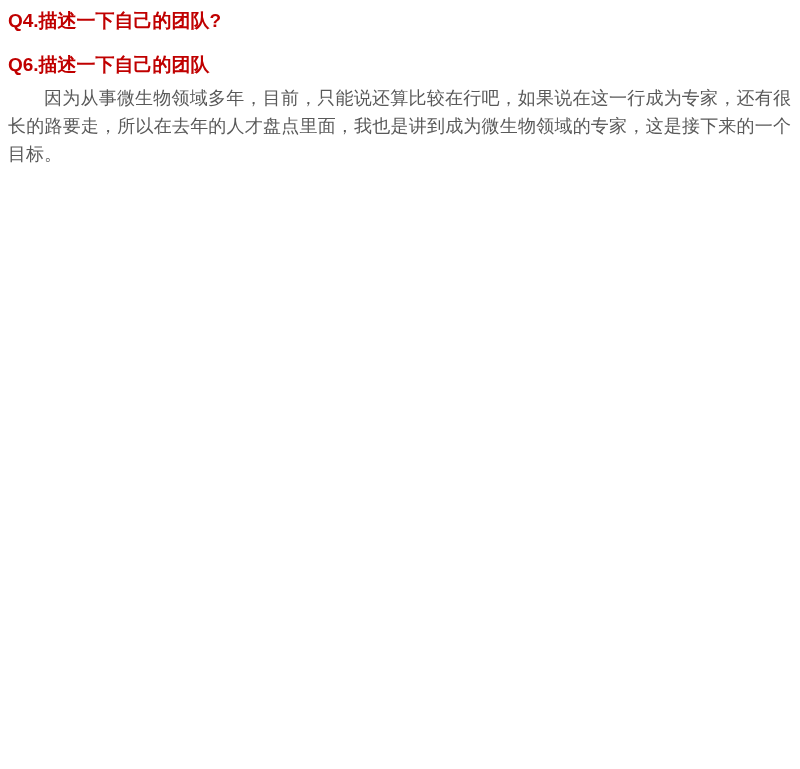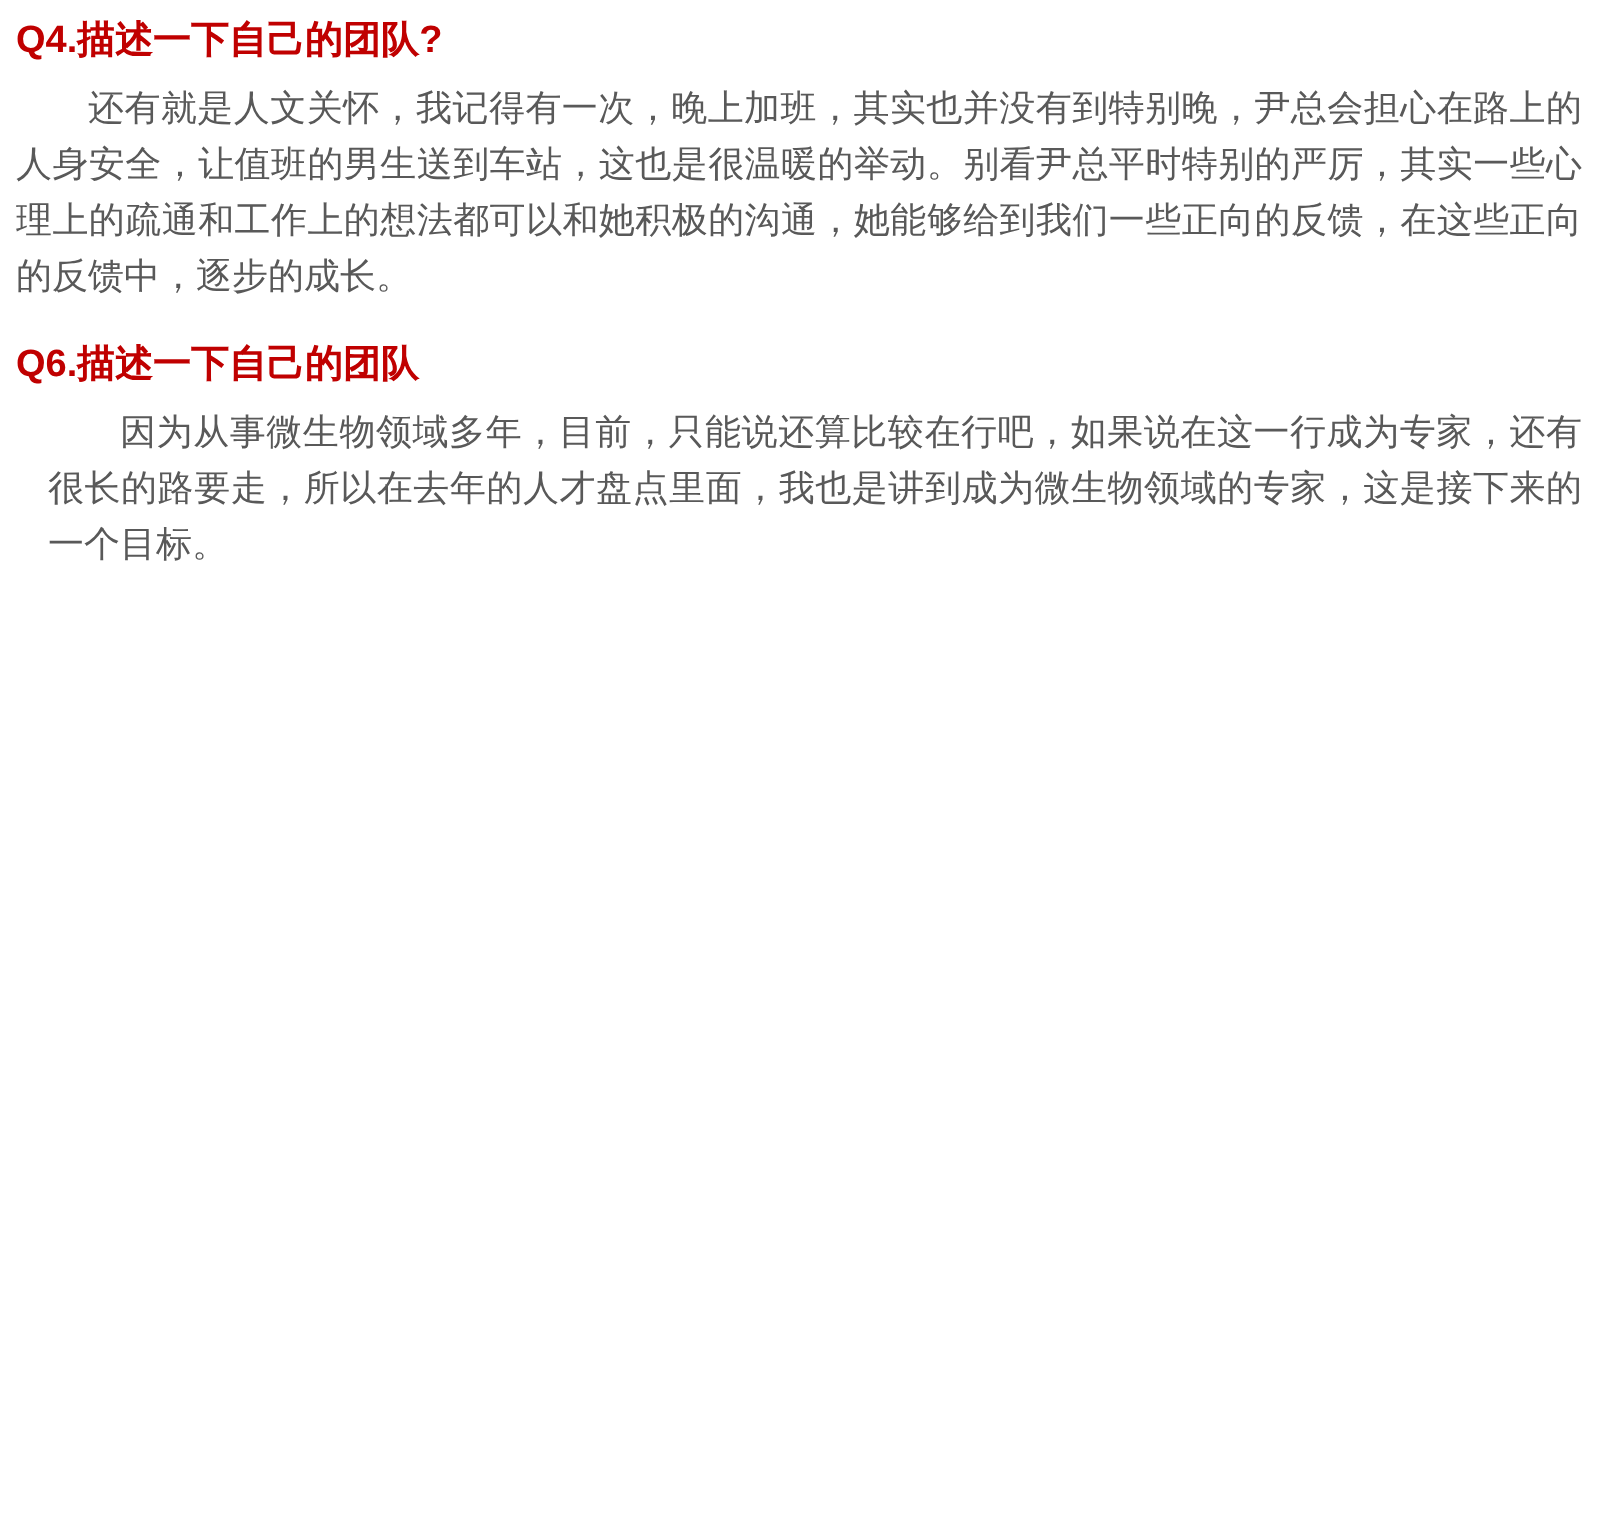--- a/index.html
+++ b/index.html
@@ -30,28 +30,26 @@
     margin: 0 0 8px 0;
     font-size: 18px;
     line-height: 28px;
     color: var(--body-color, #595959);
     text-align: justify;
     text-indent: 2em;
     word-break: break-all;
   }
   .para:last-child {
     margin-bottom: 0;
-    margin-left: 16px;
   }
 </style>
 </head>
 <body>
 
 <div class="doc">
 
   <h2 class="q-heading">Q4.描述一下自己的团队?</h2>
 
-  <p class="para">还有就是人文关怀，我记得有一次，晚上加班，其实也并没有到特别晚，尹总会担心在路上的人身安全，让值班的男生送到车站，这也是很温暖的举动。别看尹总平时特别的严厉，其实一些心理上的疏通和工作上的想法都可以和她积极的沟通，她能够给到我们一些正向的反馈，在这些正向的反馈中，逐步的成长。</p>
 
   <h2 class="q-heading">Q6.描述一下自己的团队</h2>
   <p class="para">因为从事微生物领域多年，目前，只能说还算比较在行吧，如果说在这一行成为专家，还有很长的路要走，所以在去年的人才盘点里面，我也是讲到成为微生物领域的专家，这是接下来的一个目标。</p>
 
 </div>
 
 </body></html>

